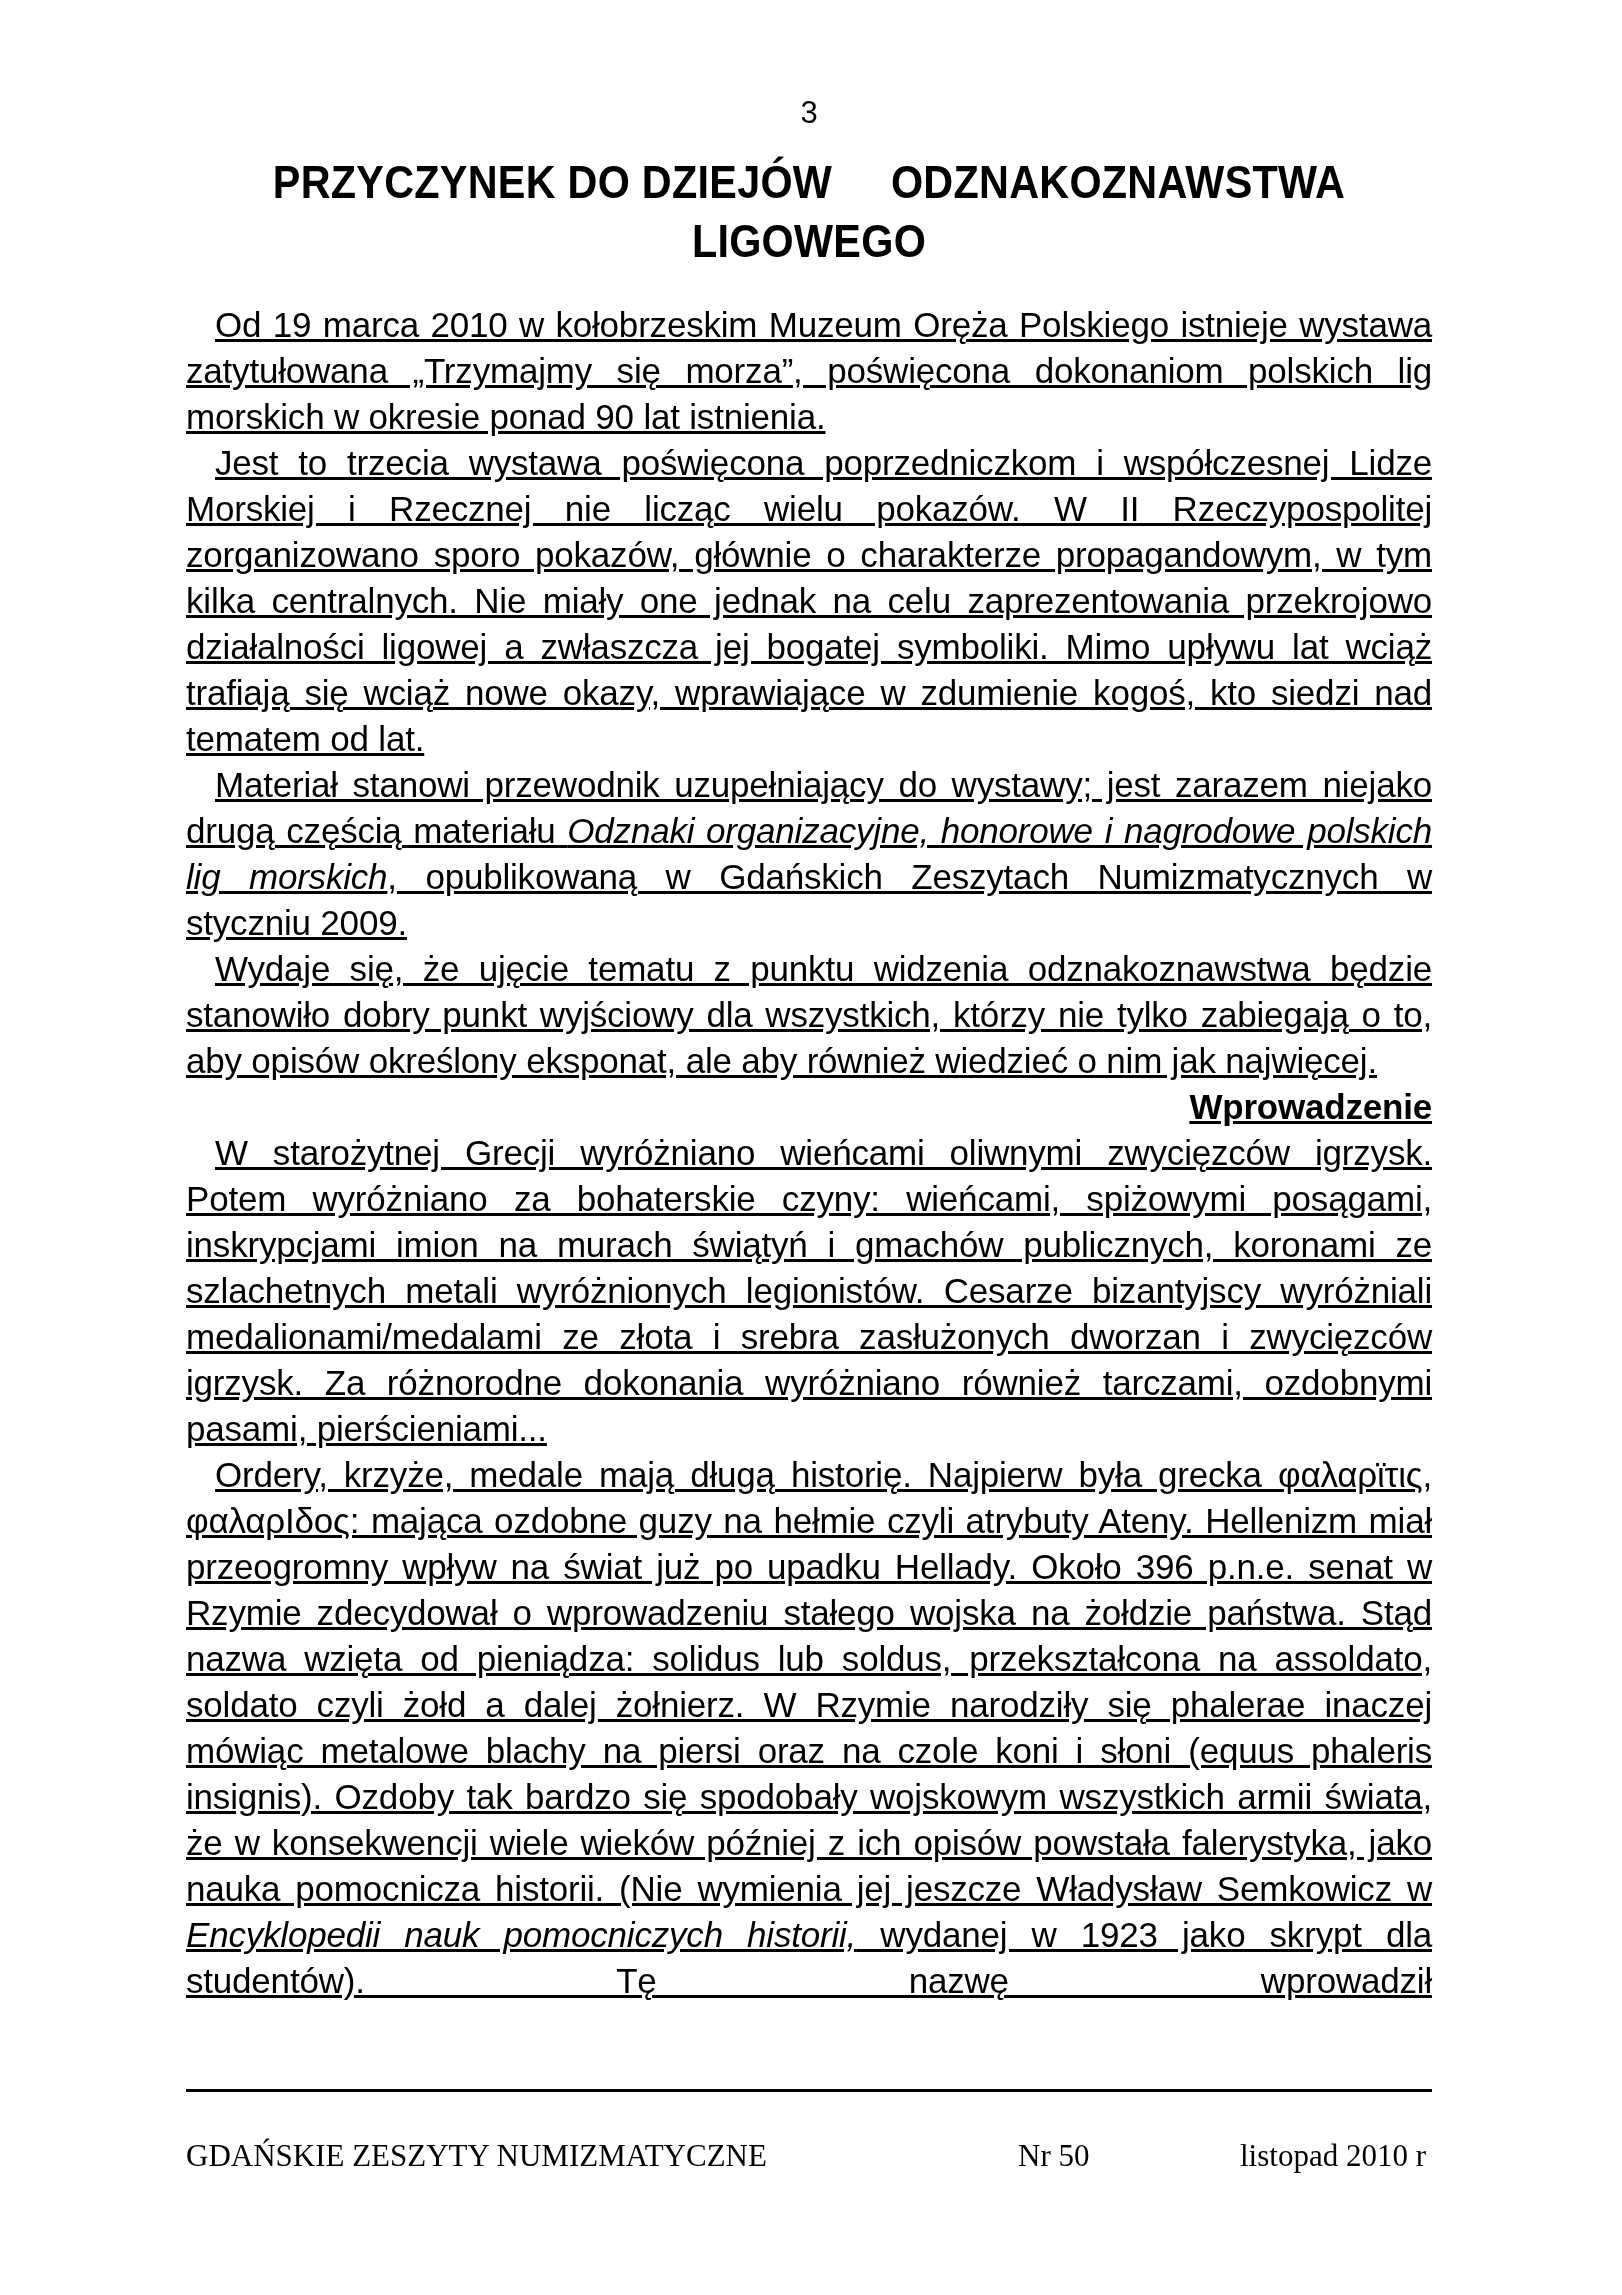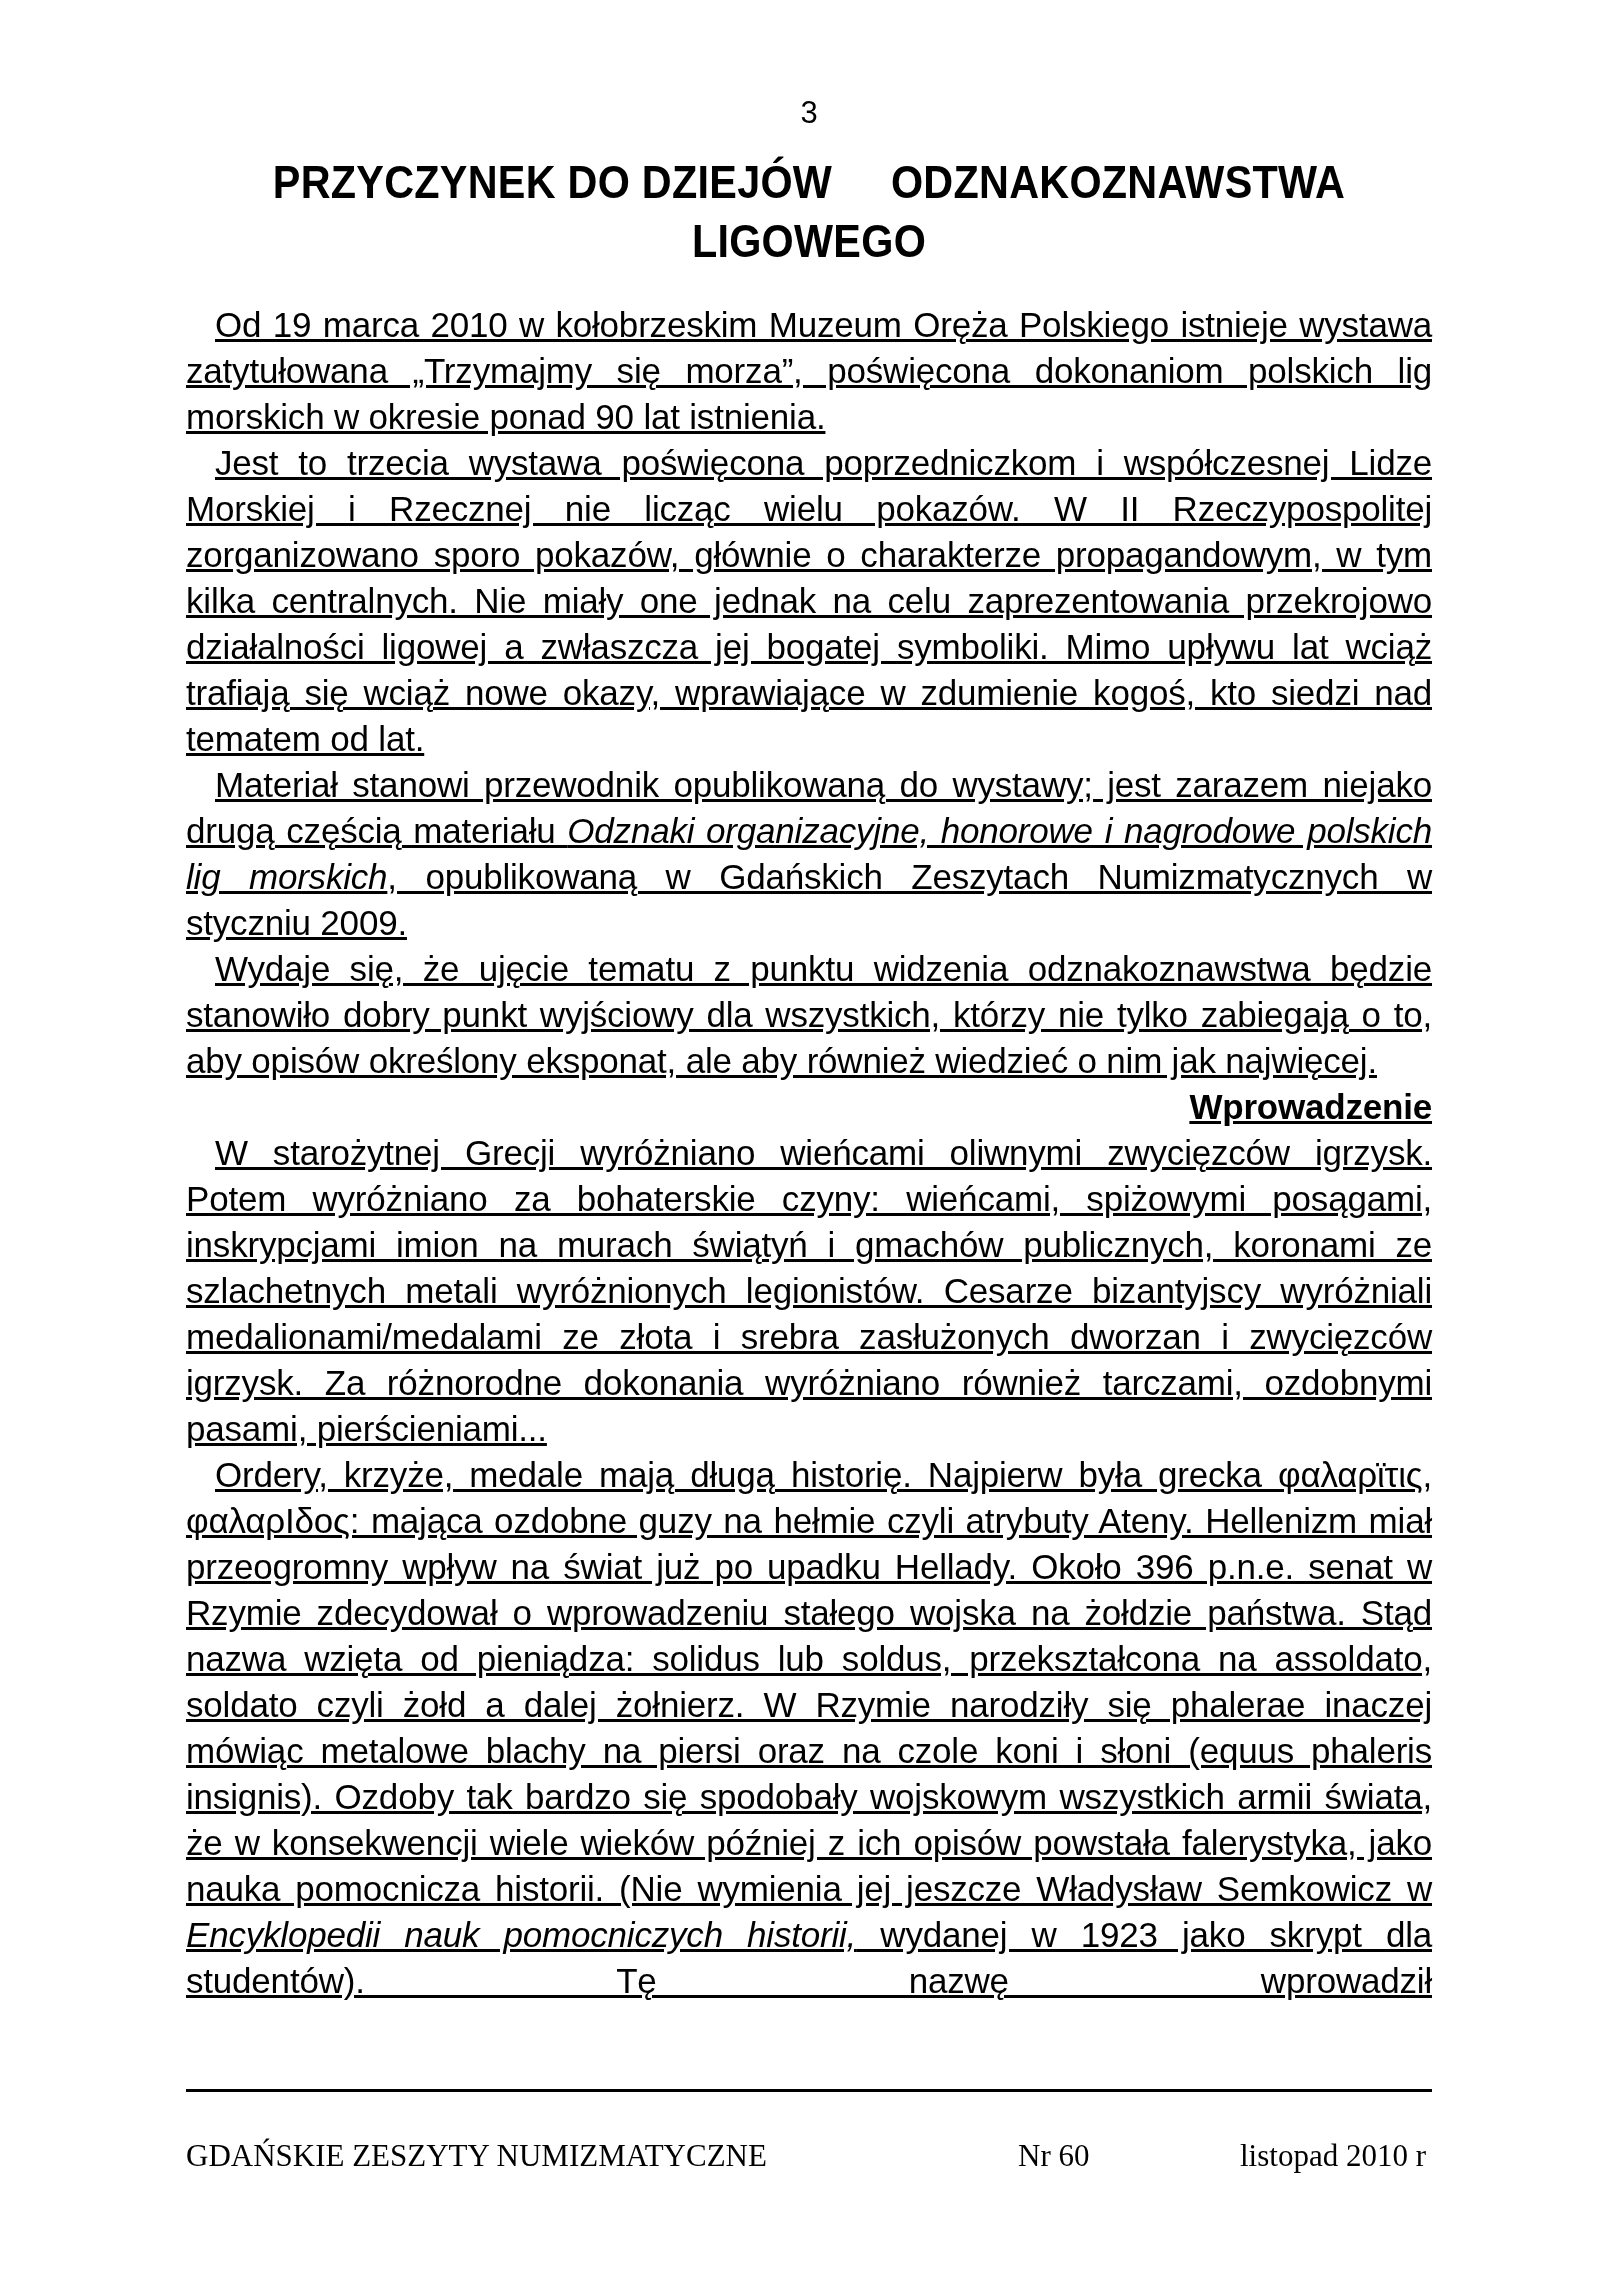--- a/index.html
+++ b/index.html
@@ -98,29 +98,29 @@
   <div class="page-number">3</div>
 
   <div class="title">
     <div>PRZYCZYNEK DO DZIEJÓW&nbsp;&nbsp;&nbsp;&nbsp;&nbsp;ODZNAKOZNAWSTWA</div>
     <div>LIGOWEGO</div>
   </div>
 
   <div class="article">
       <p class="para"><span>Od 19 marca 2010 w kołobrzeskim Muzeum Oręża Polskiego istnieje wystawa zatytułowana „Trzymajmy się morza”, poświęcona dokonaniom polskich lig morskich w okresie ponad 90 lat istnienia.</span></p>
       <p class="para"><span>Jest to trzecia wystawa poświęcona poprzedniczkom i współczesnej Lidze Morskiej i Rzecznej nie licząc wielu pokazów. W II Rzeczypospolitej zorganizowano sporo pokazów, głównie o charakterze propagandowym, w tym kilka centralnych. Nie miały one jednak na celu zaprezentowania przekrojowo działalności ligowej a zwłaszcza jej bogatej symboliki. Mimo upływu lat wciąż trafiają się wciąż nowe okazy, wprawiające w zdumienie kogoś, kto siedzi nad tematem od lat.</span></p>
-      <p class="para"><span>Materiał stanowi przewodnik opublikowaną do wystawy; jest zarazem niejako drugą częścią materiału </span><span class="italic">Odznaki organizacyjne, honorowe i nagrodowe polskich lig morskich</span><span>, opublikowaną w Gdańskich Zeszytach Numizmatycznych w styczniu 2009.</span></p>
+      <p class="para"><span>Materiał stanowi przewodnik uzupełniający do wystawy; jest zarazem niejako drugą częścią materiału </span><span class="italic">Odznaki organizacyjne, honorowe i nagrodowe polskich lig morskich</span><span>, opublikowaną w Gdańskich Zeszytach Numizmatycznych w styczniu 2009.</span></p>
       <p class="para"><span>Wydaje się, że ujęcie tematu z punktu widzenia odznakoznawstwa będzie stanowiło dobry punkt wyjściowy dla wszystkich, którzy nie tylko zabiegają o to, aby opisów określony eksponat, ale aby również wiedzieć o nim jak najwięcej.</span></p>
       <p class="heading"><span>Wprowadzenie</span></p>
       <p class="para"><span>W starożytnej Grecji wyróżniano wieńcami oliwnymi zwycięzców igrzysk. Potem wyróżniano za bohaterskie czyny: wieńcami, spiżowymi posągami, inskrypcjami imion na murach świątyń i gmachów publicznych, koronami ze szlachetnych metali wyróżnionych legionistów. Cesarze bizantyjscy wyróżniali medalionami/medalami ze złota i srebra zasłużonych dworzan i zwycięzców igrzysk. Za różnorodne dokonania wyróżniano również tarczami, ozdobnymi pasami, pierścieniami...</span></p>
       <p class="para"><span>Ordery, krzyże, medale mają długą historię. Najpierw była grecka φαλαρϊτις, φαλαρΙδος: mająca ozdobne guzy na hełmie czyli atrybuty Ateny. Hellenizm miał przeogromny wpływ na świat już po upadku Hellady. Około 396 p.n.e. senat w Rzymie zdecydował o wprowadzeniu stałego wojska na żołdzie państwa. Stąd nazwa wzięta od pieniądza: solidus lub soldus, przekształcona na assoldato, soldato czyli żołd a dalej żołnierz. W Rzymie narodziły się phalerae inaczej mówiąc metalowe blachy na piersi oraz na czole koni i słoni (equus phaleris insignis). Ozdoby tak bardzo się spodobały wojskowym wszystkich armii świata, że w konsekwencji wiele wieków później z ich opisów powstała falerystyka, jako nauka pomocnicza historii. (Nie wymienia jej jeszcze Władysław Semkowicz w </span><span class="italic">Encyklopedii nauk pomocniczych historii,</span><span> wydanej w 1923 jako skrypt dla studentów). Tę nazwę wprowadził</span></p>
     </div>
 
   <div class="footer-rule"></div>
 
   <div class="footer">
     <span class="journal">GDAŃSKIE ZESZYTY NUMIZMATYCZNE</span>
-    <span class="issue">Nr 60</span>
+    <span class="issue">Nr 50</span>
     <span class="date">listopad 2010 r</span>
   </div>
 
 </div>
 
 
 </body></html>

